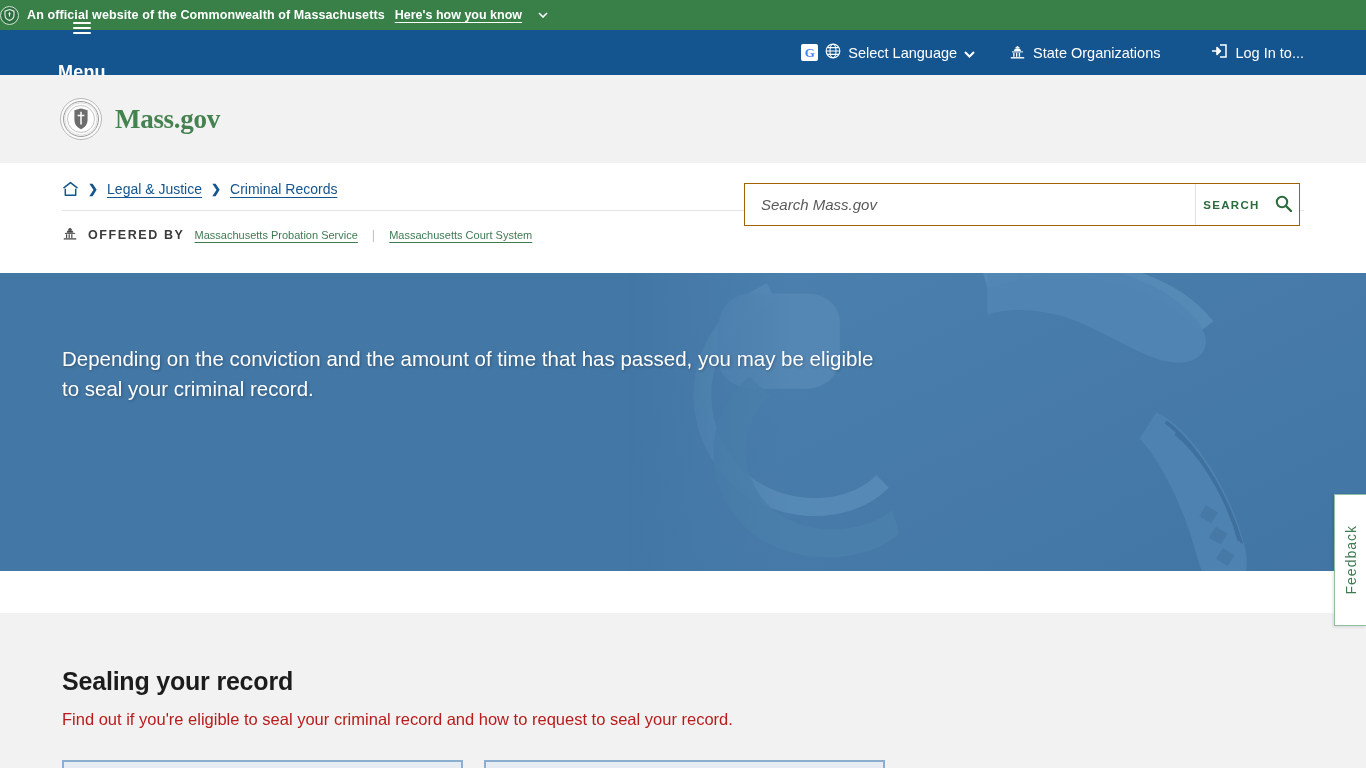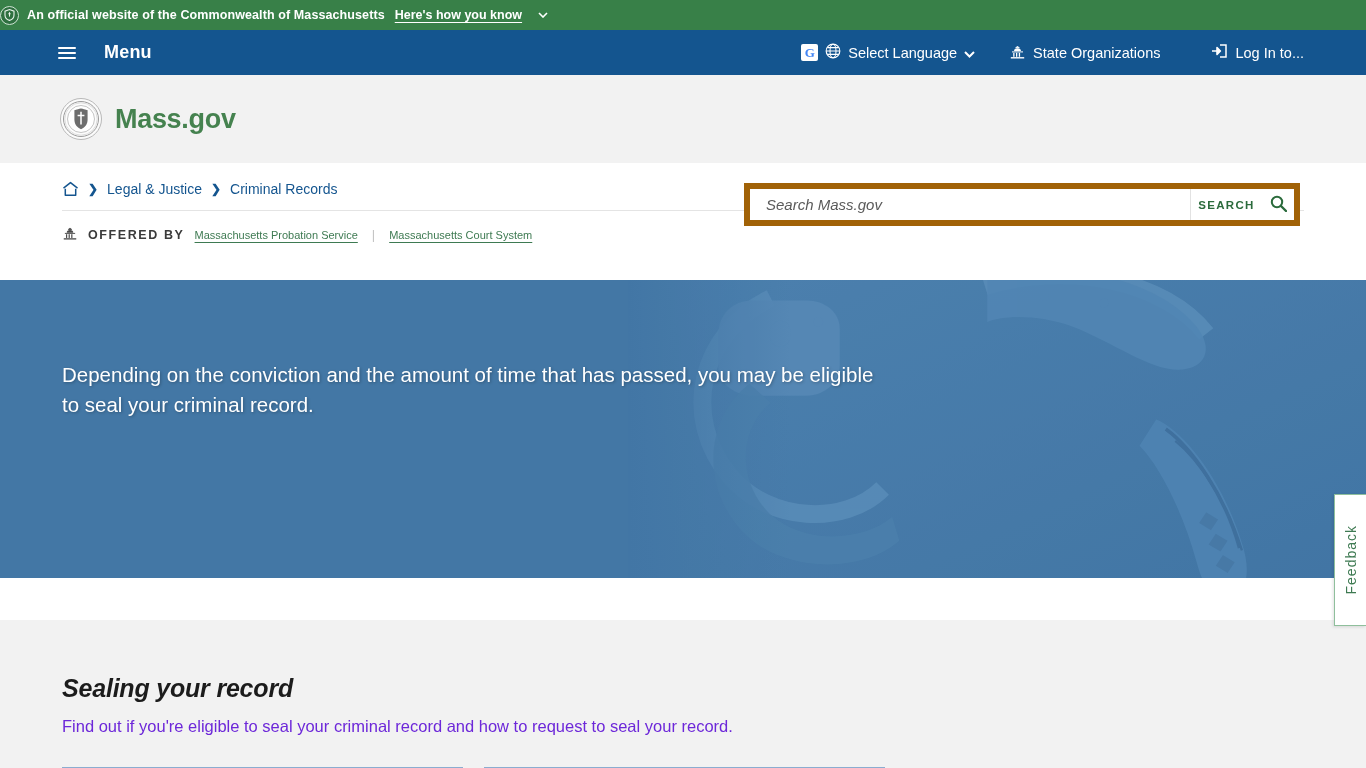--- a/index.html
+++ b/index.html
@@ -50,20 +50,21 @@
     background: #14558f;
     display: flex;
     align-items: center;
     color: #ffffff;
     position: relative;
   }
   .menu-btn {
     display: flex; align-items: center; gap: 28px;
     margin-left: 58px;
     cursor: pointer;
+    flex-direction: column;
   }
   .hamburger { display: flex; flex-direction: column; gap: 3px; width: 18px; }
   .hamburger i { display: block; height: 2px; background: #ffffff; border-radius: 1px; }
   .menu-label { font-size: 18px; font-weight: 700; letter-spacing: .2px; }
 
   .nav-right {
     position: absolute;
     right: 0; top: 0; bottom: 0;
     display: flex; align-items: center;
   }
@@ -106,29 +107,30 @@
     background: #fbfbfb;
     border: 1px solid #b9b9b9;
     display: flex; align-items: center; justify-content: center;
     flex: 0 0 auto;
   }
   .logo-word {
     font-size: 27px;
     font-weight: 700;
     color: #45824f;
     letter-spacing: -.3px;
+    font-family: Liberation Serif, serif;
   }
 
   .searchbar {
     position: absolute;
     left: 744px; top: 108px;
     width: 556px; height: 43px;
     display: flex;
     background: #ffffff;
-    border: 6px solid #a16207;
+    border: 1px solid #a16207;
   }
   .search-input {
     flex: 1;
     border: 0; outline: 0;
     padding: 0 16px;
     font-size: 15px;
     font-style: italic;
     color: #4e4e4e;
     font-family: "Liberation Sans", sans-serif;
     background: transparent;
@@ -152,28 +154,29 @@
   .crumbbar { background: #ffffff; padding: 18px 0 0 0; }
   .crumbs {
     margin: 0 62px;
     display: flex; align-items: center; gap: 9px;
     font-size: 14px;
     padding-bottom: 13px;
     border-bottom: 1px solid #e4e4e4;
   }
   .crumbs a {
     color: #14558f;
+    text-decoration: underline;
     text-underline-offset: 3px;
     cursor: pointer;
   }
   .crumb-sep { color: #14558f; font-size: 12px; font-weight: 700; }
   .home-ic { display: inline-flex; color: #14558f; cursor: pointer; }
 
   .offered {
-    margin: 15px 62px 7px 62px;
+    margin: 15px 62px 0 62px;
     display: flex; align-items: center; gap: 10px;
     font-size: 13px;
     padding-bottom: 30px;
   }
   .offered-label {
     letter-spacing: 1.6px;
     color: #3b3b3b;
     font-weight: 600;
     font-size: 12.5px;
   }
@@ -206,21 +209,21 @@
   }
   .hero-title {
     color: #ffffff;
     font-size: 44px;
     font-weight: 700;
     letter-spacing: -.4px;
     text-shadow: 1px 1px 3px rgba(0,0,0,.28);
     line-height: 1.08;
   }
   .hero-sub {
-    margin-top: 24px;
+    margin-top: 15px;
     color: #ffffff;
     font-size: 20.5px;
     line-height: 1.44;
     text-shadow: 1px 1px 3px rgba(0,0,0,.28);
     max-width: 830px;
   }
 
   .white-band { height: 42px; background: #ffffff; }
 
   
@@ -228,26 +231,25 @@
     background: #f2f2f2;
     padding: 54px 0 0 0;
     min-height: 165px;
   }
   .section-inner { margin: 0 62px; }
   .section-title {
     font-size: 25px;
     font-weight: 700;
     color: #1c1c1c;
     letter-spacing: -.2px;
-    font-style: italic;
   }
   .section-desc {
     margin-top: 14px;
     font-size: 16.5px;
-    color: #6d28d9;
+    color: #b91c1c;
   }
   .cards {
     margin-top: 31px;
     display: flex;
     gap: 21px;
   }
   .card {
     width: 401px;
     height: 60px;
     background: #e7ecf3;

